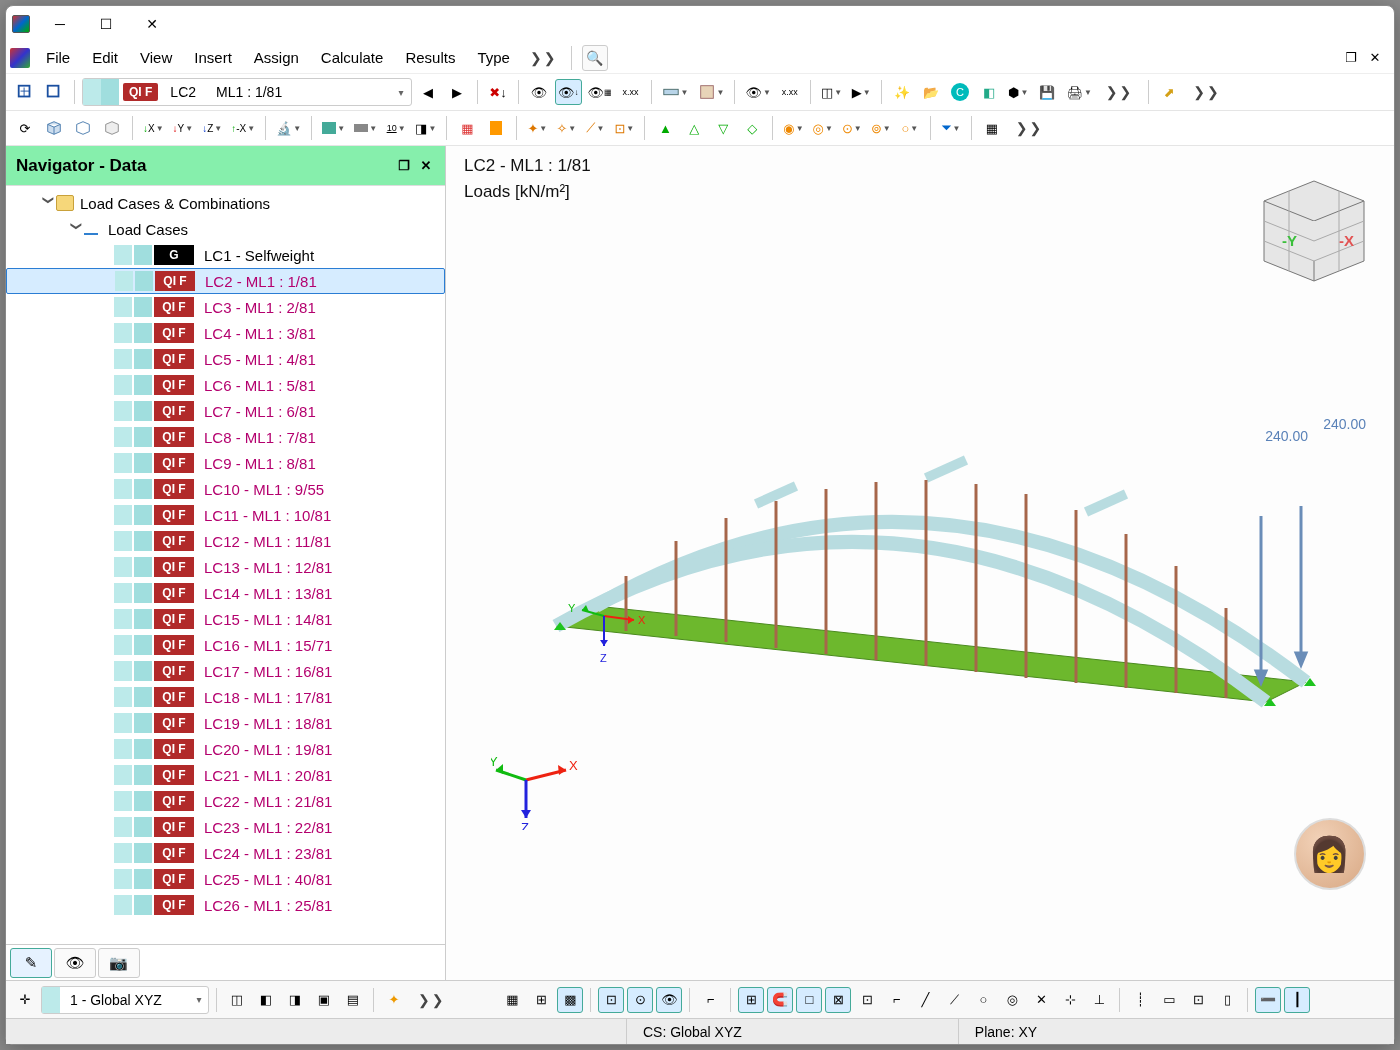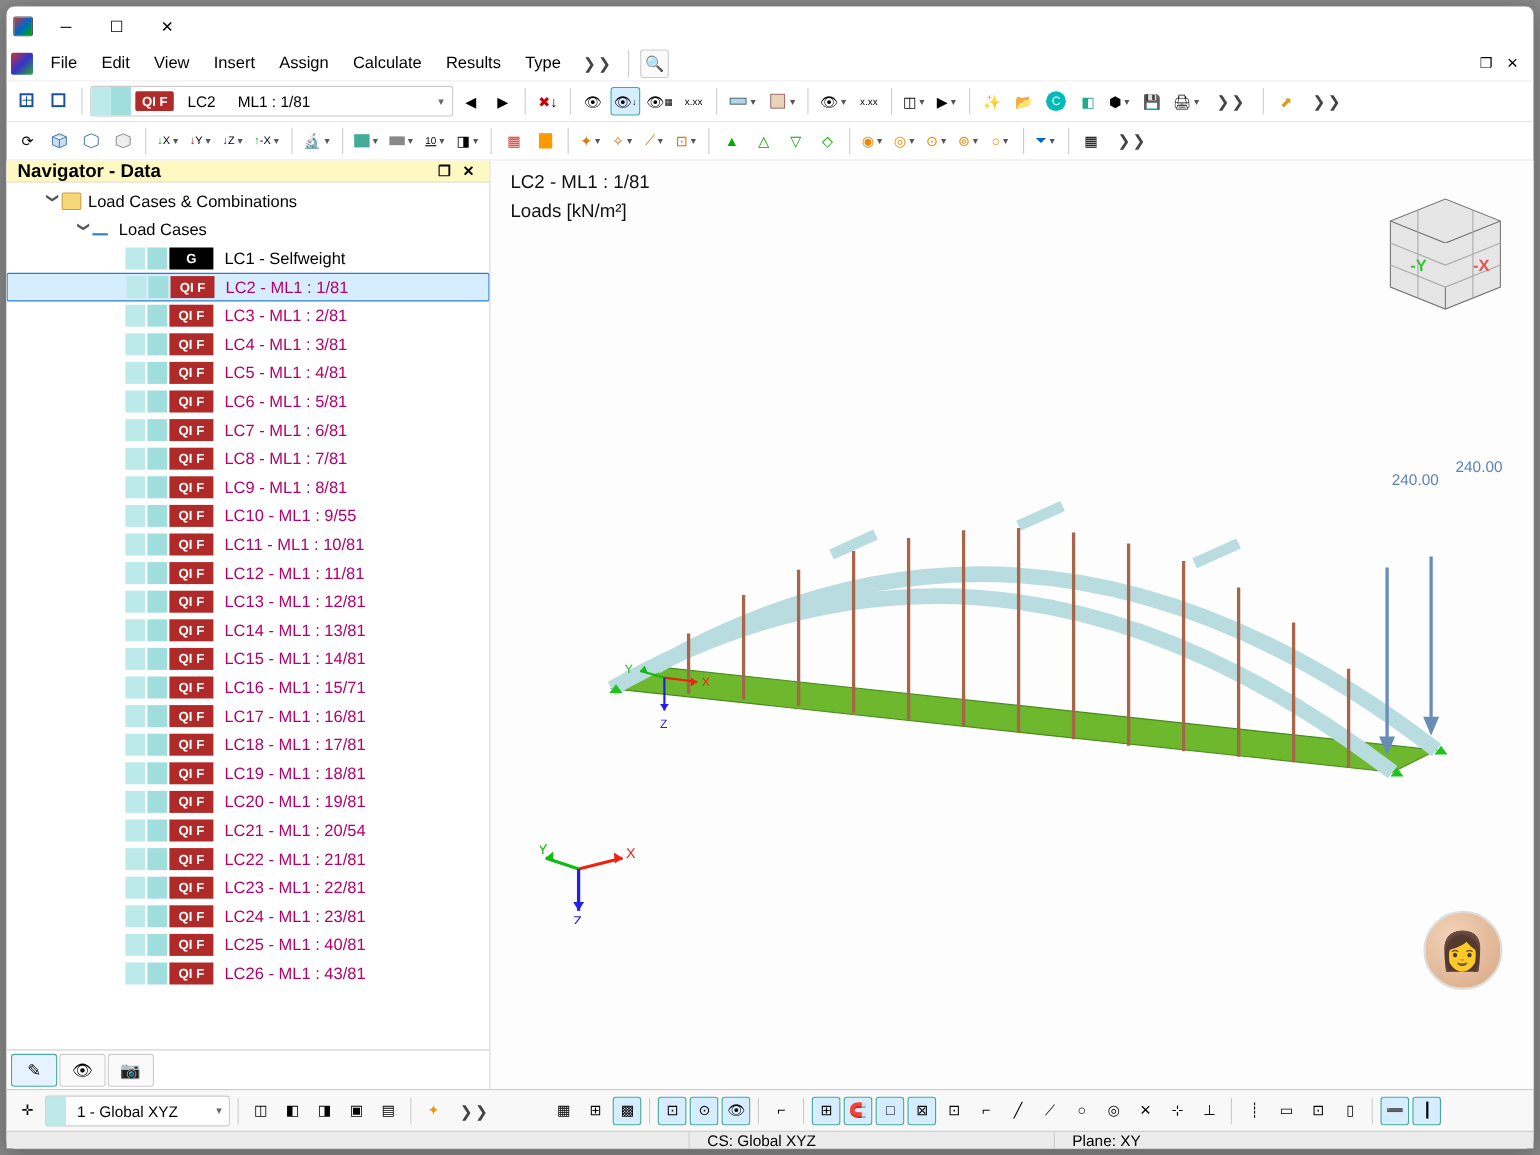--- a/index.html
+++ b/index.html
@@ -24,21 +24,21 @@
 .tdd { display: flex; align-items: center; }
 .tdd .arrow { font-size: 8px; margin-left: 1px; color: #555; }
 .lc-badge { background: #b12a2a; color: #fff; font-size: 12px; font-weight: 600; padding: 2px 6px; border-radius: 2px; }
 .lc-combo { display: flex; align-items: center; height: 28px; border: 1px solid #ccc; border-radius: 3px; background: #fff; }
 .lc-combo .cell-cyan { width: 18px; height: 100%; background: #bceaea; }
 .lc-combo .cell-text { padding: 0 8px; font-size: 14px; }
 .lc-combo .cell-ml { flex: 1; padding: 0 12px; font-size: 14px; }
 .lc-combo .cell-dd { width: 20px; text-align: center; font-size: 10px; color: #666; cursor: pointer; }
 .body-area { flex: 1; display: flex; min-height: 0; }
 .navigator { width: 440px; border-right: 1px solid #ccc; display: flex; flex-direction: column; background: #fff; }
-.nav-header { height: 20px; background: #fef9c3; display: flex; align-items: center; padding: 0 10px; font-size: 17px; font-weight: 600; border-bottom: 1px solid #ddd; }
+.nav-header { height: 40px; background: #86efac; display: flex; align-items: center; padding: 0 10px; font-size: 17px; font-weight: 600; border-bottom: 1px solid #ddd; }
 .nav-header .nav-controls { margin-left: auto; display: flex; gap: 4px; }
 .nav-tree { flex: 1; overflow-y: auto; position: relative; padding: 4px 0; }
 .nav-tree::-webkit-scrollbar { width: 14px; }
 .nav-tree::-webkit-scrollbar-thumb { background: #bbb; border-radius: 7px; }
 .tree-row { display: flex; align-items: center; height: 26px; font-size: 15px; cursor: pointer; padding-left: 10px; }
 .tree-caret { width: 16px; font-size: 11px; color: #555; transform: rotate(90deg); display: inline-block; }
 .tree-icon { width: 18px; height: 16px; margin-right: 6px; }
 .folder-icon { background: #f6d77a; border: 1px solid #c9a13a; border-radius: 2px; }
 .lc-icon { border-bottom: 2px solid #3080d0; width: 14px; height: 10px; }
 .lc-row { display: flex; align-items: center; height: 26px; padding-left: 108px; cursor: pointer; gap: 2px; font-size: 15px; }
@@ -59,21 +59,21 @@
 .vp-cube { position: absolute; right: 20px; top: 20px; width: 130px; height: 120px; }
 .vp-axes { position: absolute; left: 45px; bottom: 150px; }
 .vp-bridge { position: absolute; left: 60px; top: 280px; width: 820px; height: 380px; }
 .load-label { position: absolute; font-size: 14px; color: #5a82b8; }
 .avatar { position: absolute; right: 28px; bottom: 90px; width: 72px; height: 72px; border-radius: 50%; background: radial-gradient(circle at 35% 30%, #f2d2b8, #d8a884); border: 2px solid #ddd; overflow:hidden; display:flex; align-items:center; justify-content:center; font-size: 34px; }
 .bottom-toolbar { height: 38px; border-top: 1px solid #ccc; display: flex; align-items: center; padding: 0 6px; gap: 3px; background: #f8f8f8; }
 .bt-combo { display: flex; align-items: center; height: 28px; border: 1px solid #ccc; background: #fff; border-radius: 3px; }
 .bt-combo .sw { width: 18px; height: 100%; background: #bceaea; }
 .bt-combo .txt { padding: 0 10px; font-size: 14px; width: 130px; }
 .bt-combo .dd { width: 18px; text-align: center; font-size: 10px; color: #666; }
-.statusbar { height: 16px; background: #ececec; border-top: 1px solid #ccc; display: flex; align-items: center; font-size: 14px; }
+.statusbar { height: 26px; background: #ececec; border-top: 1px solid #ccc; display: flex; align-items: center; font-size: 14px; }
 .statusbar .cell { padding: 0 16px; border-left: 1px solid #ccc; height: 100%; display: flex; align-items: center; }
 .ico-svg { width: 18px; height: 18px; }
 </style>
 </head>
 <body>
 
 <div class="window">
 
   <div class="titlebar">
     <div class="app-icon"></div>
@@ -432,21 +432,21 @@
             <div class="lc-row">
               <span class="lc-swatch"></span>
               <span class="lc-swatch dark"></span>
               <span class="lc-cat qif">QI F</span>
               <span class="lc-label">LC20 - ML1 : 19/81</span>
             </div>
             <div class="lc-row">
               <span class="lc-swatch"></span>
               <span class="lc-swatch dark"></span>
               <span class="lc-cat qif">QI F</span>
-              <span class="lc-label">LC21 - ML1 : 20/54</span>
+              <span class="lc-label">LC21 - ML1 : 20/81</span>
             </div>
             <div class="lc-row">
               <span class="lc-swatch"></span>
               <span class="lc-swatch dark"></span>
               <span class="lc-cat qif">QI F</span>
               <span class="lc-label">LC22 - ML1 : 21/81</span>
             </div>
             <div class="lc-row">
               <span class="lc-swatch"></span>
               <span class="lc-swatch dark"></span>
@@ -462,21 +462,21 @@
             <div class="lc-row">
               <span class="lc-swatch"></span>
               <span class="lc-swatch dark"></span>
               <span class="lc-cat qif">QI F</span>
               <span class="lc-label">LC25 - ML1 : 40/81</span>
             </div>
             <div class="lc-row">
               <span class="lc-swatch"></span>
               <span class="lc-swatch dark"></span>
               <span class="lc-cat qif">QI F</span>
-              <span class="lc-label">LC26 - ML1 : 43/81</span>
+              <span class="lc-label">LC26 - ML1 : 25/81</span>
             </div>
           </div>
       </div>
       <div class="nav-tabs">
         <div class="nav-tab active">✎</div>
         <div class="nav-tab">👁</div>
         <div class="nav-tab">📷</div>
       </div>
     </div>
 

